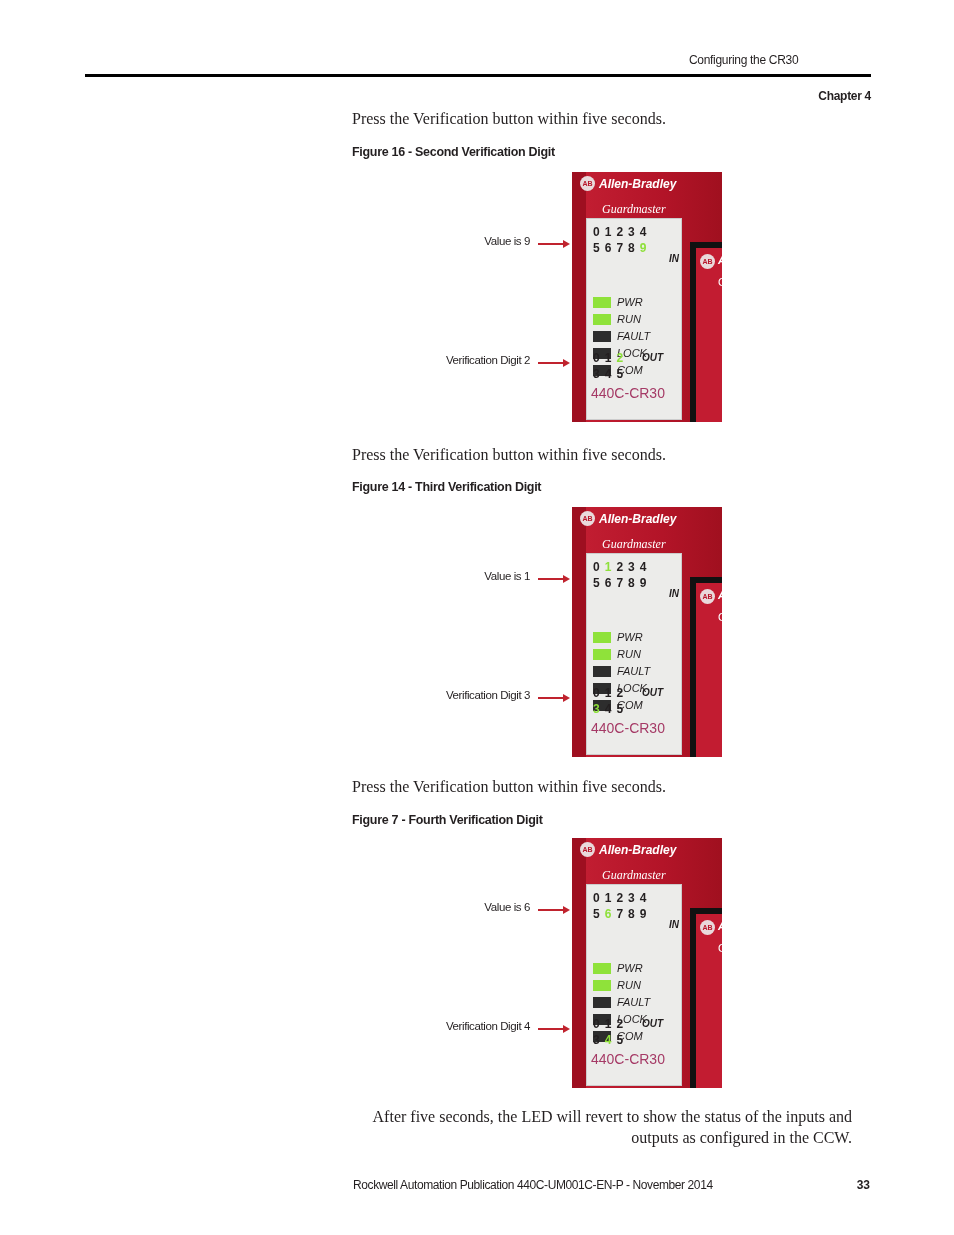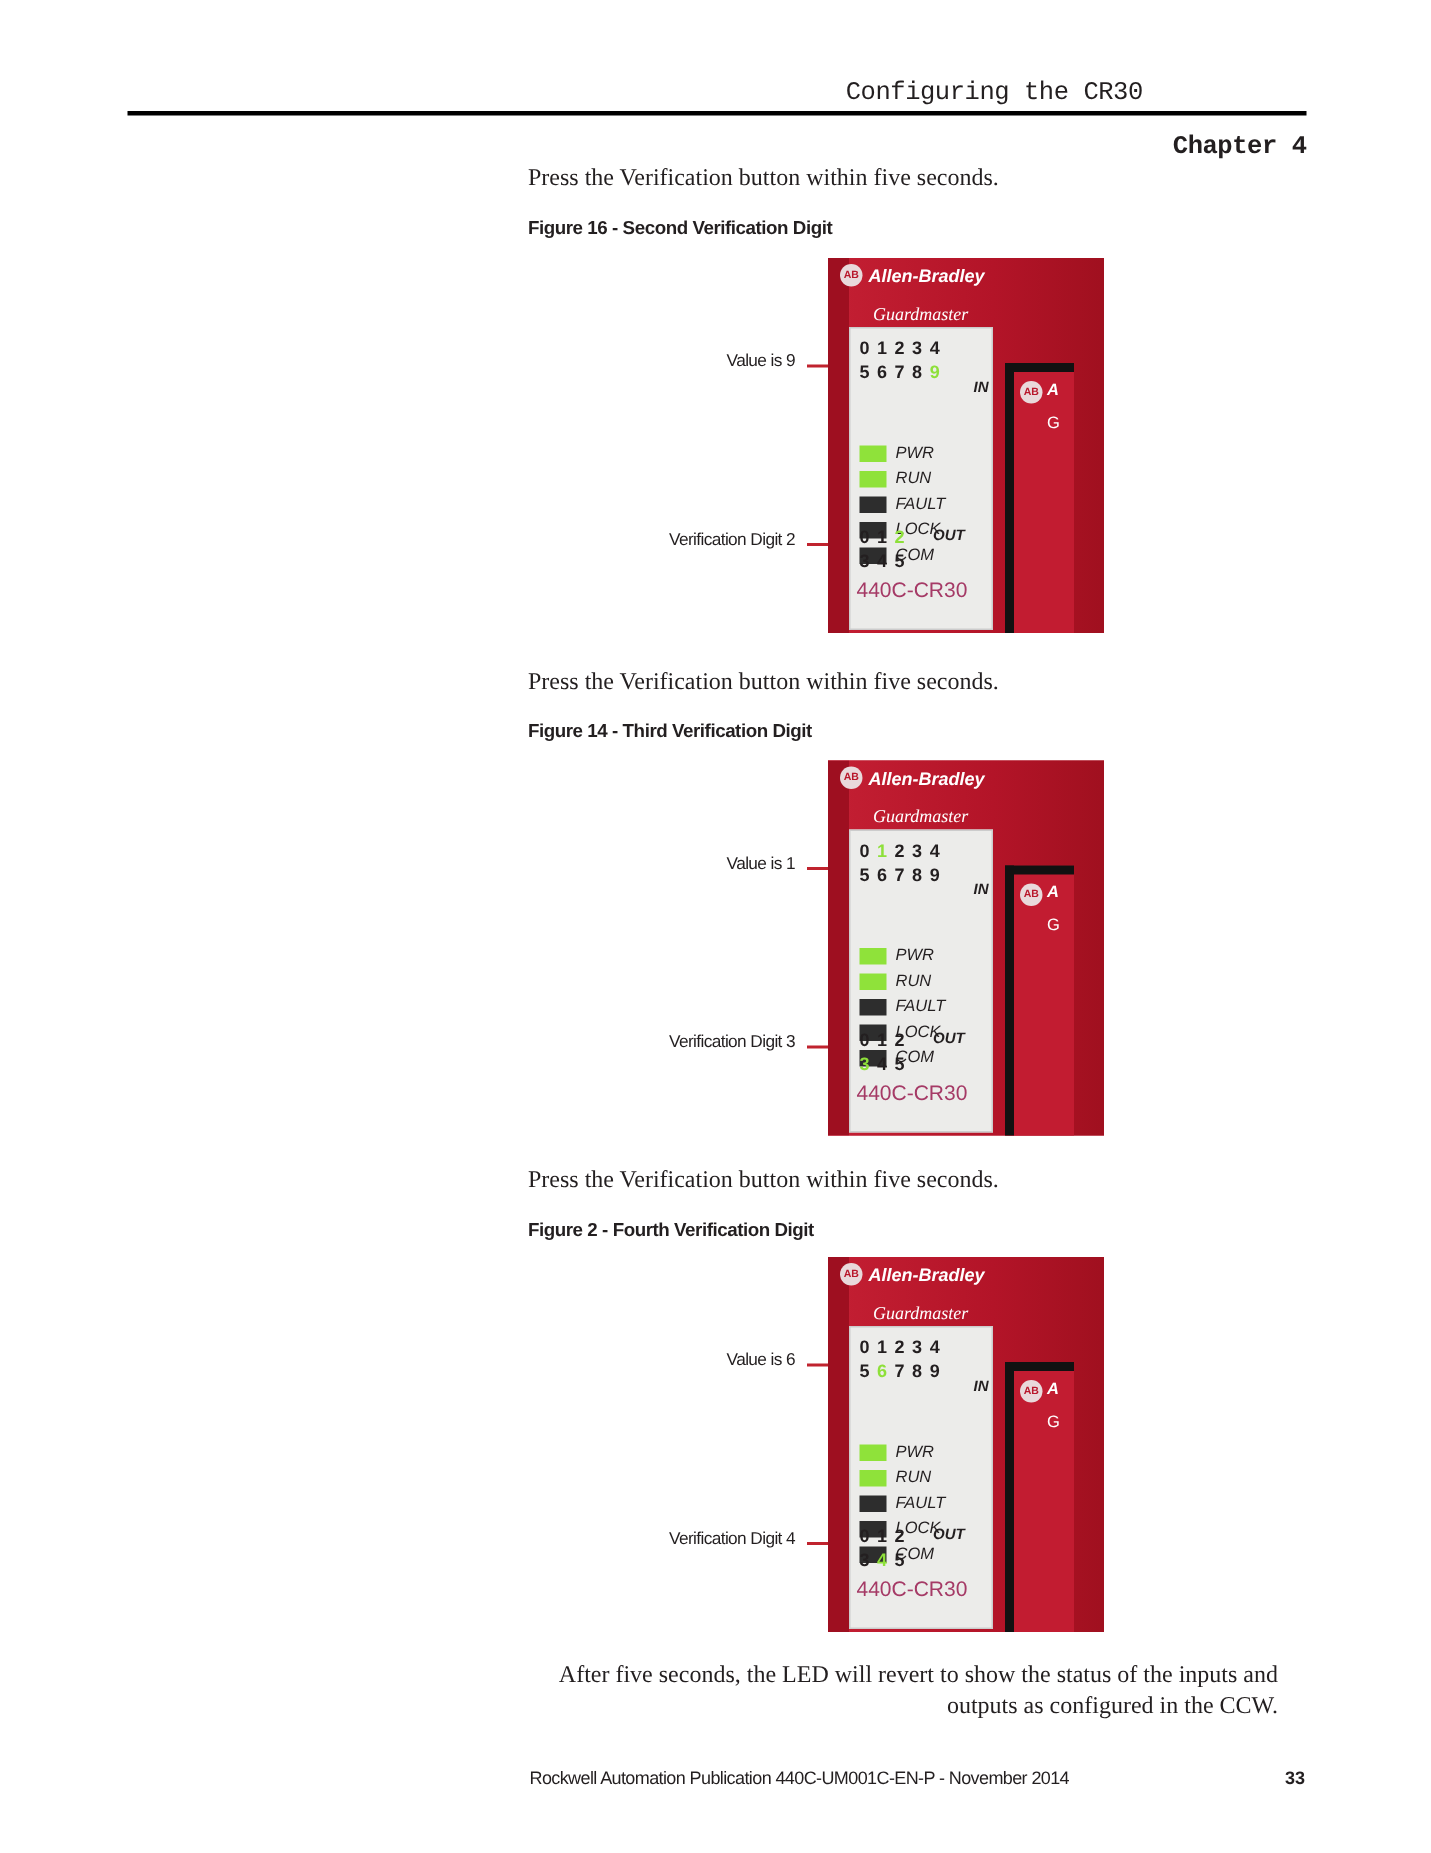--- a/index.html
+++ b/index.html
@@ -1,24 +1,24 @@
 <!DOCTYPE html>
 <html><head>
 <meta charset="utf-8">
 <style>
   html, body { margin:0; padding:0; background:#fff; }
   body { width:954px; height:1235px; position:relative; overflow:hidden; font-family:"Liberation Sans", sans-serif; color:#231f20; }
-  .hdr { position:absolute; top:53px; right:83px; font-size:17px; font-family:Liberation Mono, monospace; display:flex; gap:20px; letter-spacing:-0.3px; }
+  .hdr { position:absolute; top:53px; right:83px; font-size:12px; font-family:Liberation Sans, sans-serif; display:flex; gap:20px; letter-spacing:-0.3px; }
   .hdr .ch { font-weight:bold;margin-top:36px; }
   .rule { position:absolute; left:85px; top:74px; width:786px; height:3px; background:#000; }
   .body-text { position:absolute; left:352px; font-family:"Liberation Serif", serif; font-size:16px; line-height:21px; color:#231f20;text-align:right; }
   .fig-cap { position:absolute; left:352px; font-size:12.5px; font-weight:bold; letter-spacing:-0.3px; }
   .figure { position:absolute; left:420px; width:300px; height:250px; }
-  .device { position:absolute; left:132px; top:0; width:150px; height:250px; background:#b8172b; overflow:hidden;
-            background-image:linear-gradient(90deg,#c41f33 0%,#b31428 60%,#a0101f 100%);padding-left:34px; }
+  .device { position:absolute; left:152px; top:0; width:150px; height:250px; background:#b8172b; overflow:hidden;
+            background-image:linear-gradient(90deg,#c41f33 0%,#b31428 60%,#a0101f 100%); }
   .device .side { position:absolute; left:0; top:0; width:14px; height:100%; background:#9e0f20; }
   .brand { position:absolute; left:8px; top:4px; color:#fff; font-style:italic; font-weight:bold; font-size:12px; display:flex; align-items:center; gap:4px; }
   .ab-logo { width:15px; height:15px; border-radius:50%; background:#e9d9db; color:#b8172b; font-size:7px; font-style:normal; display:flex; align-items:center; justify-content:center; font-weight:bold; }
   .gm { position:absolute; left:30px; top:30px; color:#fff; font-size:12px; font-style:italic; font-family:"Liberation Serif", serif; }
   .panel { position:absolute; left:14px; top:46px; width:94px; height:200px; background:#ececea; border:1px solid #ccc; }
   .digits { position:absolute; left:6px; font-weight:bold; font-size:12px; letter-spacing:5px; font-family:"Liberation Sans", sans-serif;text-align:right; }
   .digits span.on { color:#8ee03a; }
   .inlbl { position:absolute; left:82px; top:34px; font-weight:bold; font-style:italic; font-size:10px; }
   .led { position:absolute; left:6px; width:18px; height:11px; }
   .led.on { background:#8fe23a; }
@@ -117,21 +117,21 @@
       </div>
       <div class="mod2">
         <span class="ab-logo">AB</span>
         <span class="a">A</span>
         <span class="g">G</span>
       </div>
     </div>
   </div>
 
 <div class="body-text" style="top:776px">Press the Verification button within five seconds.</div>
-<div class="fig-cap" style="top:813px">Figure 2 - Fourth Verification Digit</div>
+<div class="fig-cap" style="top:813px">Figure 7 - Fourth Verification Digit</div>
 <div class="figure" style="top:838px">
     <div class="callout" style="right:190px; top:63px; width:120px">Value is 6</div>
     <div class="arrow" style="left:118px; top:71px; width:28px"></div>
     <div class="callout" style="right:190px; top:182px; width:140px">Verification Digit 4</div>
     <div class="arrow" style="left:118px; top:190px; width:28px"></div>
     <div class="device">
       <div class="side"></div>
       <div class="brand"><span class="ab-logo">AB</span>Allen-Bradley</div>
       <div class="gm">Guardmaster</div>
       <div class="panel">

